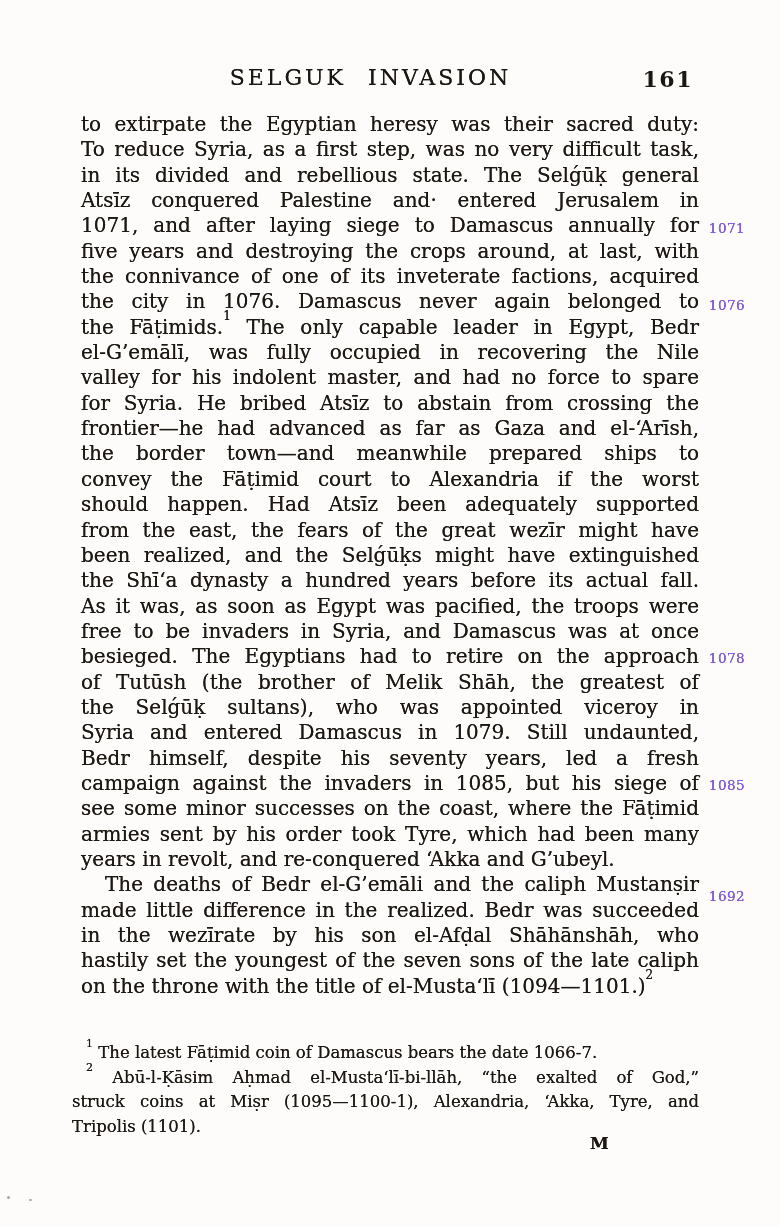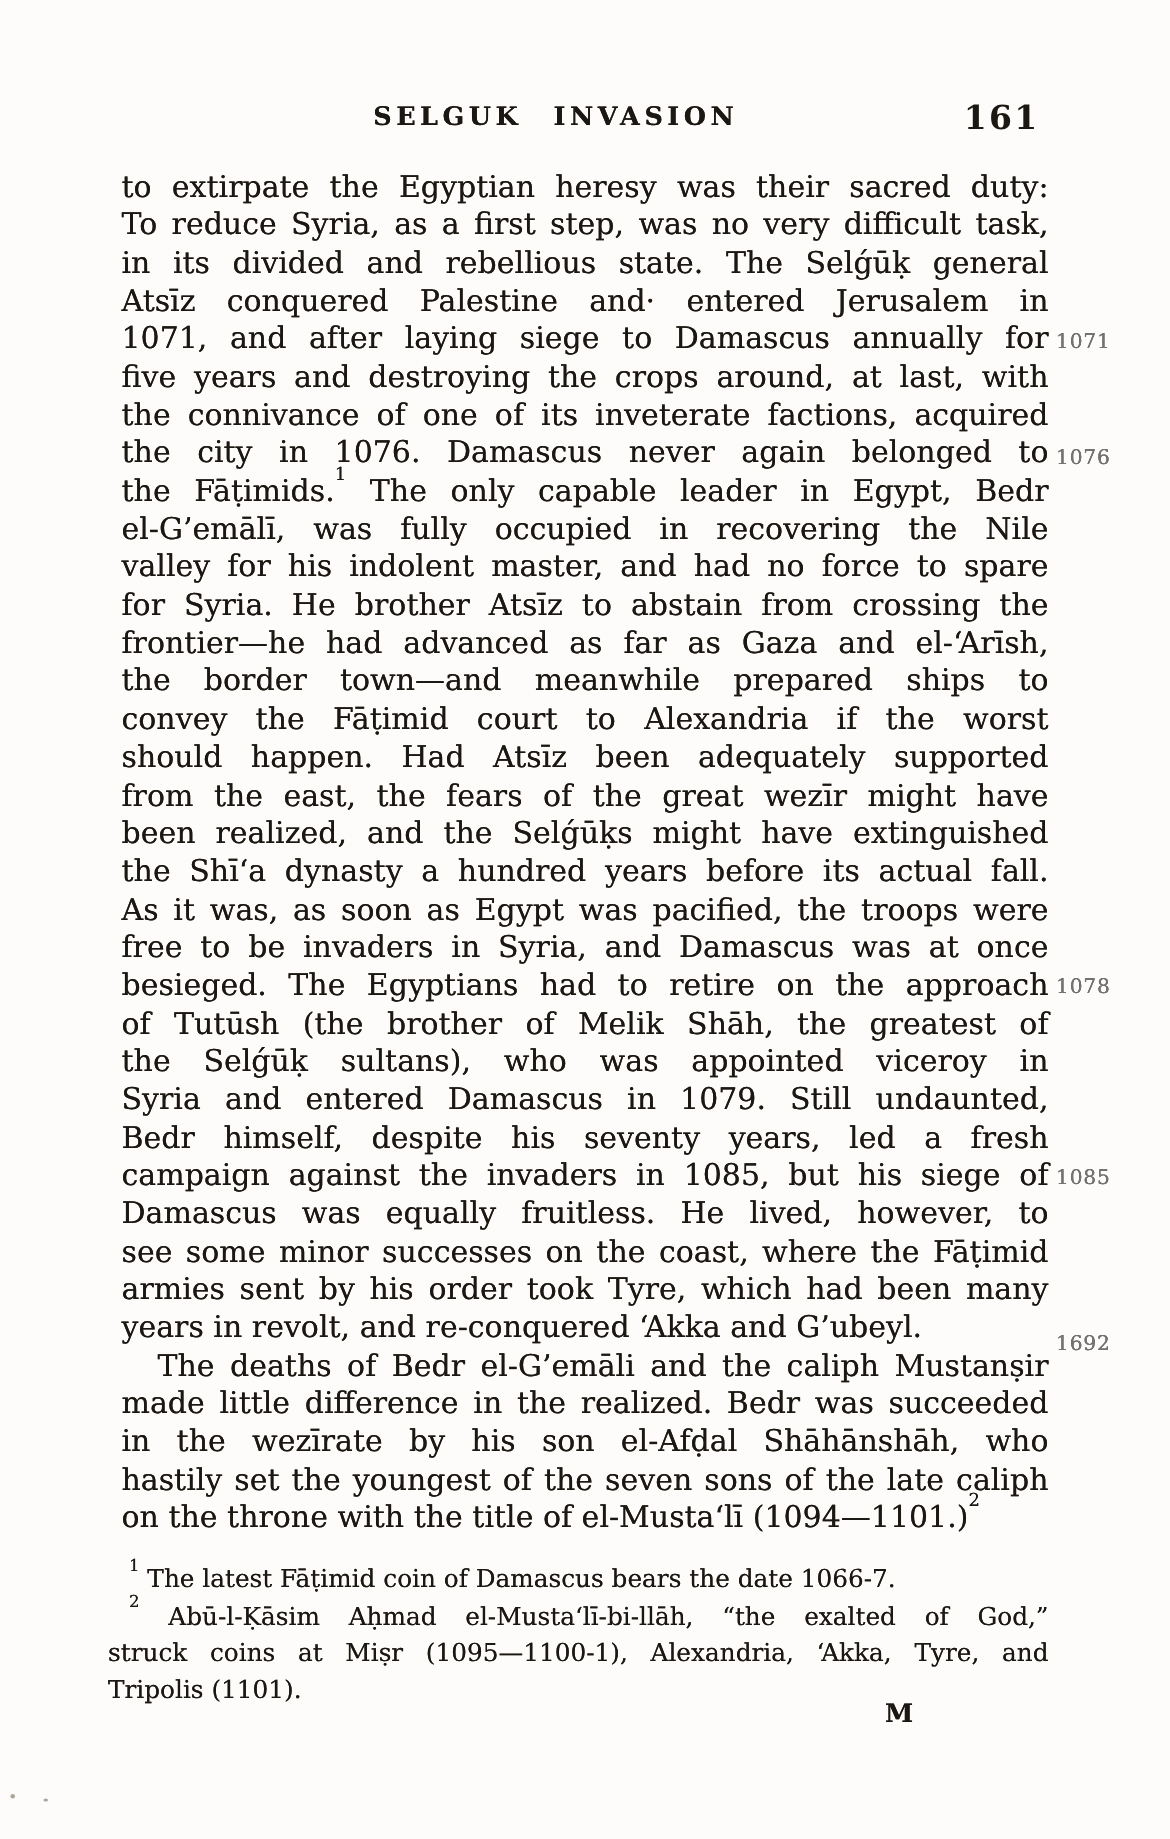--- a/index.html
+++ b/index.html
@@ -12,21 +12,21 @@
     overflow:hidden;
   }
   .page{position:absolute;inset:0;}
 
   
   .running-header{
     position:absolute;top:66px;left:42px;width:657px;height:26px;
   }
   .header-title{
     display:block;text-align:center;
-    font-weight:bold;font-size:17px;line-height:24px;
+    font-weight:normal;font-size:22px;line-height:24px;
     letter-spacing:3px;word-spacing:12px;
     text-shadow:0 0 0.4px rgba(25,18,10,.9);
   }
   .page-number{
     position:absolute;top:1px;right:6px;
     font-weight:bold;font-size:22px;line-height:24px;letter-spacing:1.5px;
   }
 
   
   .body-text{
@@ -39,22 +39,23 @@
   .ln.last{text-align:left;text-align-last:left;}
   .ln.indent{text-indent:24px;}
   .ln sup{
     font-size:12px;line-height:0;position:relative;top:-6px;
   }
 
   
   .margin-year{
     position:absolute;left:704px;width:46px;
     font-size:13.5px;letter-spacing:0.5px;
-    color:#737373;
+    color:#8b5cf6;
     text-shadow:0 0 0.3px rgba(25,18,10,.8);
+    text-align:center;
   }
 
   
   .footnotes{
     position:absolute;top:1041px;left:42px;width:657px;
     font-size:16.5px;line-height:24.6px;
     text-shadow:0 0 0.3px rgba(25,18,10,.85);
   }
   .fln{text-align:left;margin-left:30px;}
   .fln.fj{text-align:justify;text-align-last:justify;}
@@ -88,37 +89,36 @@
     <div class="ln j">To reduce Syria, as a first step, was no very difficult task,</div>
     <div class="ln j">in its divided and rebellious state.  The Selǵūḳ general</div>
     <div class="ln j">Atsīz conquered Palestine and· entered Jerusalem in</div>
     <div class="ln j">1071, and after laying siege to Damascus annually for</div>
     <div class="ln j">five years and destroying the crops around, at last, with</div>
     <div class="ln j">the connivance of one of its inveterate factions, acquired</div>
     <div class="ln j">the city in 1076.  Damascus never again belonged to</div>
     <div class="ln j"><span>the Fāṭimids.</span><sup>1</sup><span> The only capable leader in Egypt, Bedr</span></div>
     <div class="ln j">el-G’emālī, was fully occupied in recovering the Nile</div>
     <div class="ln j">valley for his indolent master, and had no force to spare</div>
-    <div class="ln j">for Syria.  He brother Atsīz to abstain from crossing the</div>
+    <div class="ln j">for Syria.  He bribed Atsīz to abstain from crossing the</div>
     <div class="ln j">frontier—he had advanced as far as Gaza and el-‘Arīsh,</div>
     <div class="ln j">the border town—and meanwhile prepared ships to</div>
     <div class="ln j">convey the Fāṭimid court to Alexandria if the worst</div>
     <div class="ln j">should happen.  Had Atsīz been adequately supported</div>
     <div class="ln j">from the east, the fears of the great wezīr might have</div>
     <div class="ln j">been realized, and the Selǵūḳs might have extinguished</div>
     <div class="ln j">the Shī‘a dynasty a hundred years before its actual fall.</div>
     <div class="ln j">As it was, as soon as Egypt was pacified, the troops were</div>
     <div class="ln j">free to be invaders in Syria, and Damascus was at once</div>
     <div class="ln j">besieged.  The Egyptians had to retire on the approach</div>
     <div class="ln j">of Tutūsh (the brother of Melik Shāh, the greatest of</div>
     <div class="ln j">the Selǵūḳ sultans), who was appointed viceroy in</div>
     <div class="ln j">Syria and entered Damascus in 1079.  Still undaunted,</div>
     <div class="ln j">Bedr himself, despite his seventy years, led a fresh</div>
     <div class="ln j">campaign against the invaders in 1085, but his siege of</div>
-    <div class="ln j">Damascus was equally fruitless.  He lived, however, to</div>
     <div class="ln j">see some minor successes on the coast, where the Fāṭimid</div>
     <div class="ln j">armies sent by his order took Tyre, which had been many</div>
     <div class="ln last">years in revolt, and re-conquered ‘Akka and G’ubeyl.</div>
     <div class="ln j indent">The deaths of Bedr el-G’emāli and the caliph Mustanṣir</div>
     <div class="ln j">made little difference in the realized.  Bedr was succeeded</div>
     <div class="ln j">in the wezīrate by his son el-Afḍal Shāhānshāh, who</div>
     <div class="ln j">hastily set the youngest of the seven sons of the late caliph</div>
     <div class="ln last"><span>on the throne with the title of el-Musta‘lī (1094—1101.)</span><sup>2</sup></div>
   </div>
 

